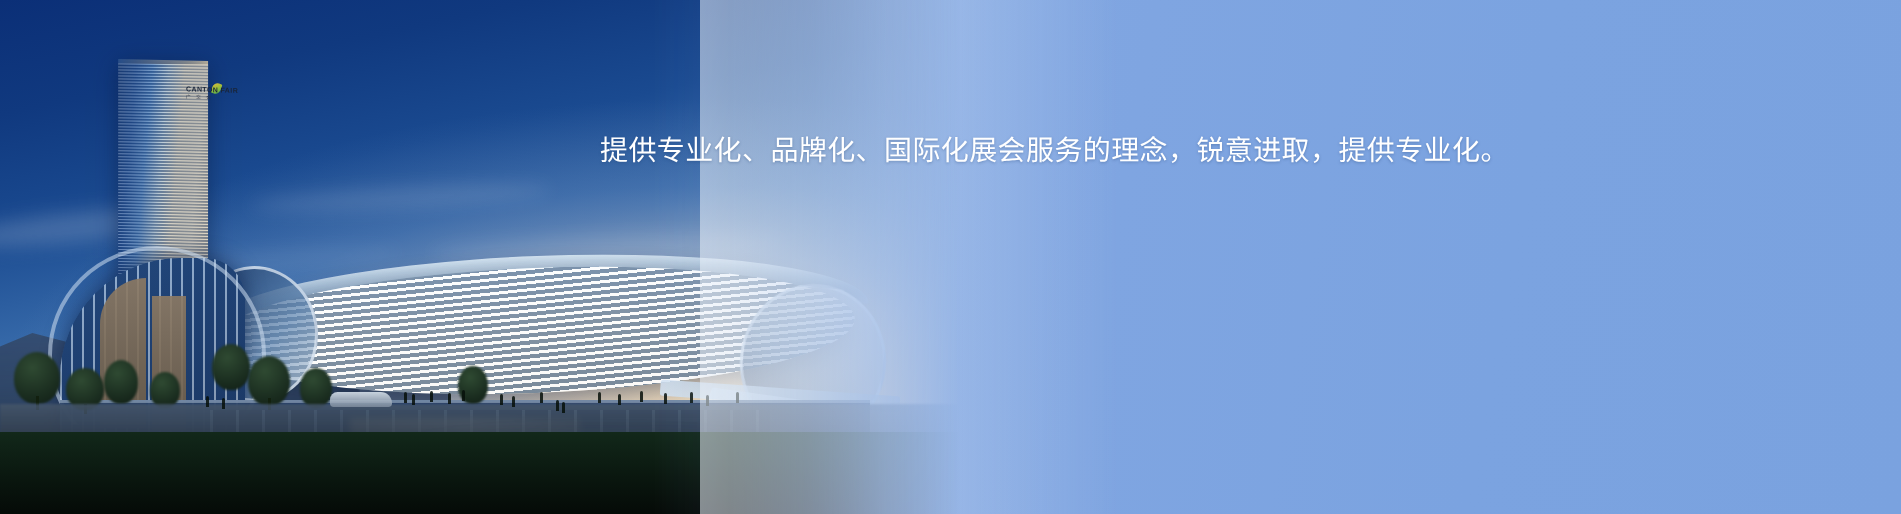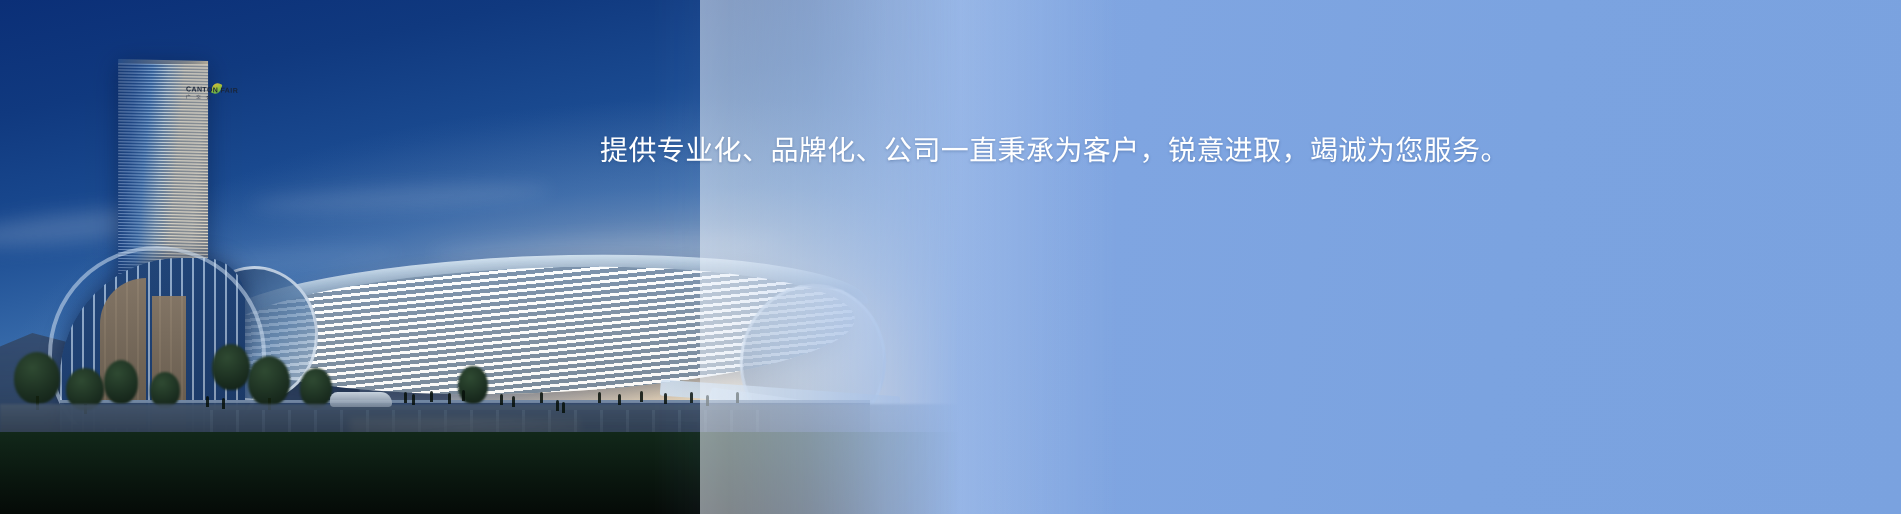--- a/index.html
+++ b/index.html
@@ -439,16 +439,16 @@
     <div class="person" style="left:690px; top:392px;"></div>
     <div class="person" style="left:706px; top:395px;"></div>
     <div class="person" style="left:736px; top:392px;"></div>
     <div class="person" style="left:206px; top:396px;"></div>
     <div class="person" style="left:222px; top:398px;"></div>
   </div>
 
   <div class="haze"></div>
 
   <div class="copy">
-    <span class="line line2">提供专业化、品牌化、公司一直秉承为客户，锐意进取，竭诚为您服务。</span>
+    <span class="line line2">提供专业化、品牌化、国际化展会服务的理念，锐意进取，提供专业化。</span>
   </div>
 
 </div>
 
 </body></html>

